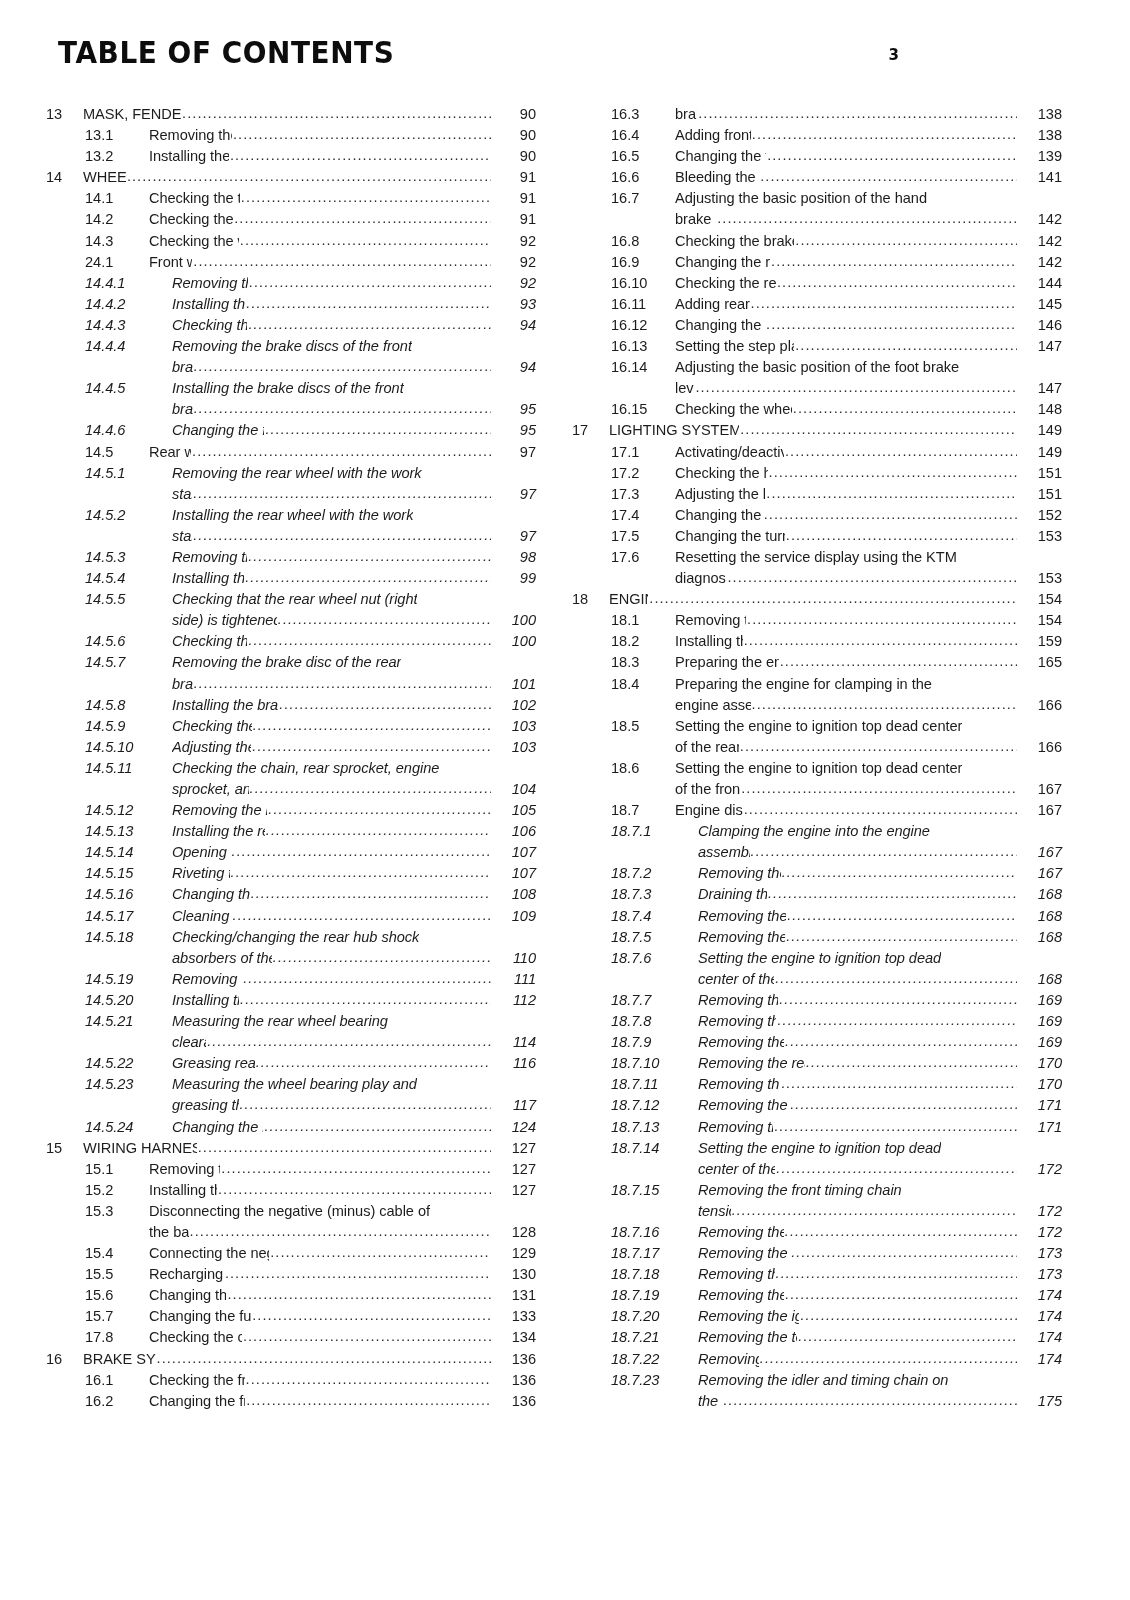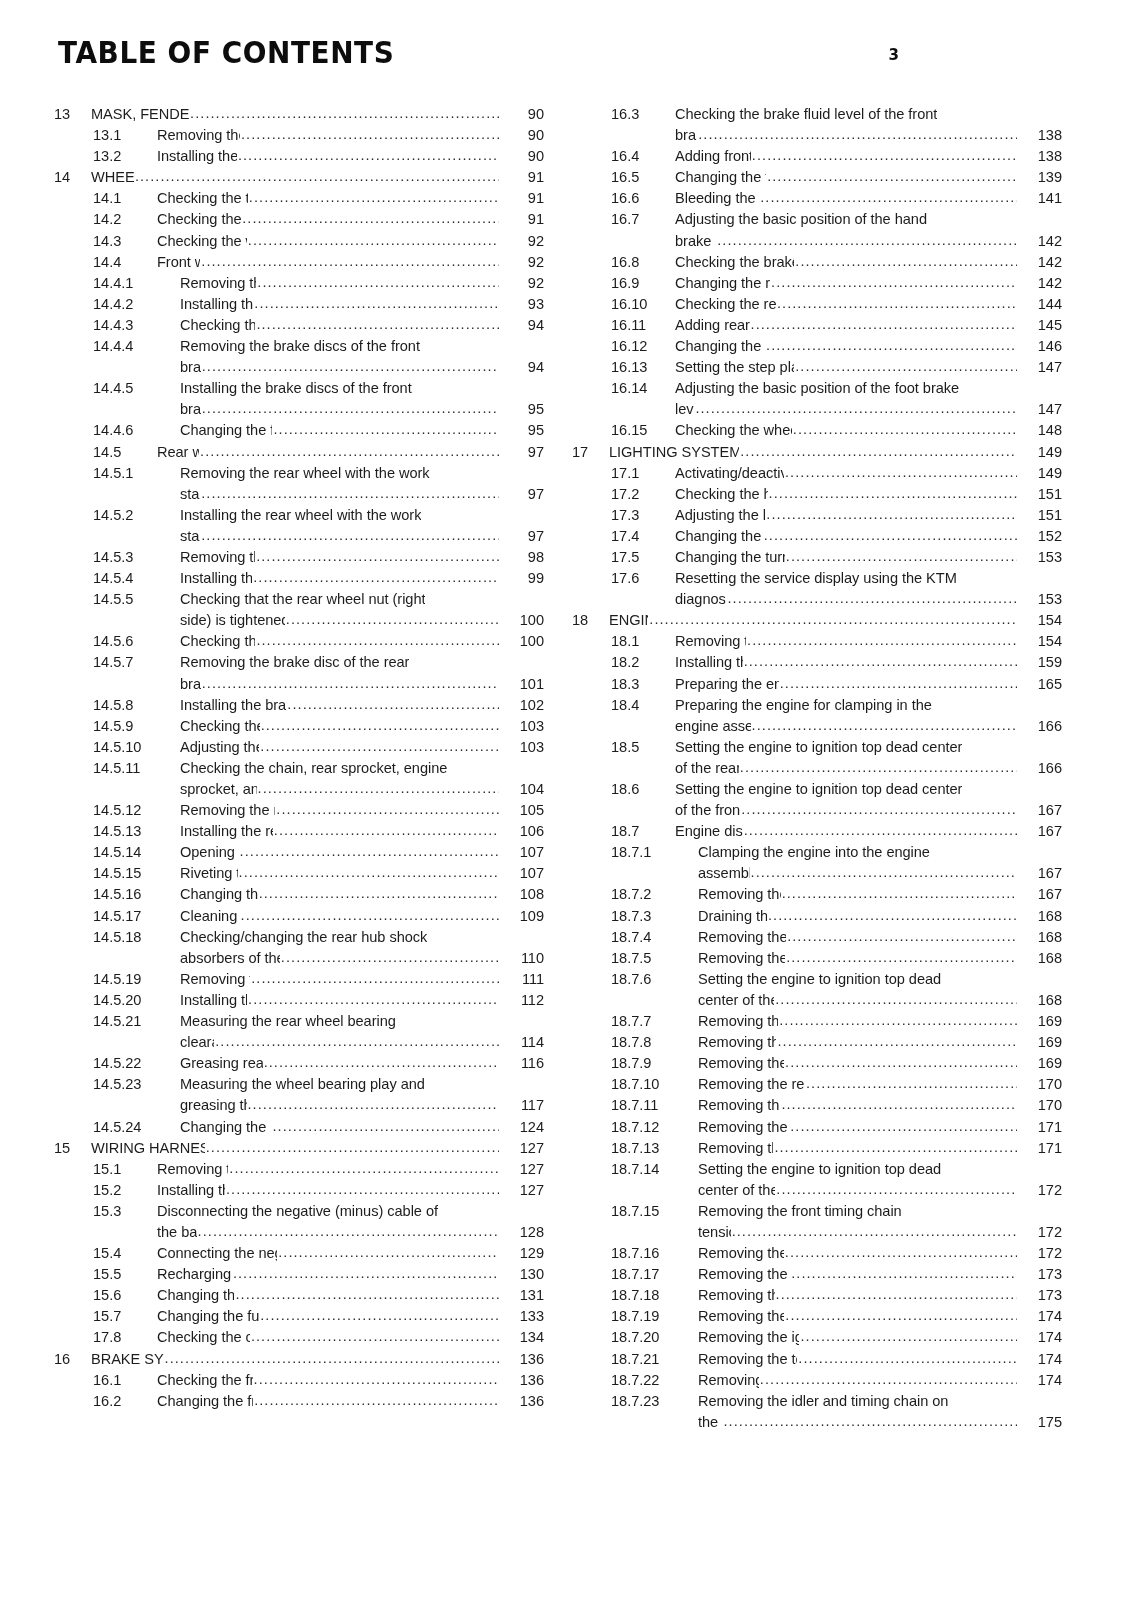--- a/index.html
+++ b/index.html
@@ -59,21 +59,21 @@
     position: absolute;
     left: 0;
     top: 104px;
     width: 1130px;
   }
   .col {
     position: absolute;
     top: 0;
     width: 490px;
   }
-  .col-left  { left: 54px; }
+  .col-left  { left: 46px; }
   .col-right { left: 572px; }
 
   
   .toc-row {
     position: relative;
     display: flex;
     align-items: flex-start;
     font-size: 14.6px;
     line-height: 21.1px;
     color: #1c1c1c;
@@ -124,21 +124,21 @@
   .lvl1 .toc-num   { width: 37px; }
   .lvl1 .toc-body  { padding-left: 0px; }
   .lvl1 .toc-page  { width: 38px; padding-left: 6px; }
 
   
   .lvl2            { padding-left: 39px; }
   .lvl2 .toc-num   { width: 64px; }
   .lvl2 .toc-page  { width: 38px; padding-left: 6px; }
 
   
-  .lvl3            { padding-left: 39px; }
+  .lvl3            { padding-left: 39px; font-style: italic; }
   .lvl3 .toc-num   { width: 87px; }
   .lvl3 .toc-page  { width: 38px; padding-left: 6px; }
 
   
   .cont .toc-text  { flex: 0 1 auto; }
 </style>
 </head>
 <body>
 
 <div class="page">
@@ -214,21 +214,21 @@
           <span class="toc-num">14.3</span>
           <span class="toc-body">
             <span class="toc-line">
               <span class="toc-text">Checking the wheel bearings</span>
               <span class="toc-dots"></span>
               <span class="toc-page">92</span>
             </span>
           </span>
         </div>
         <div class="toc-row lvl2">
-          <span class="toc-num">14.4</span>
+          <span class="toc-num">24.1</span>
           <span class="toc-body">
             <span class="toc-line">
               <span class="toc-text">Front wheel</span>
               <span class="toc-dots"></span>
               <span class="toc-page">92</span>
             </span>
           </span>
         </div>
         <div class="toc-row lvl3">
           <span class="toc-num">14.4.1</span>
@@ -691,23 +691,20 @@
               <span class="toc-dots"></span>
               <span class="toc-page">136</span>
             </span>
           </span>
         </div>
       </div>
     <div class="col col-right" id="col-right">
         <div class="toc-row lvl2">
           <span class="toc-num">16.3</span>
           <span class="toc-body">
-            <span class="toc-line cont">
-              <span class="toc-text">Checking the brake fluid level of the front</span>
-            </span>
             <span class="toc-line">
               <span class="toc-text">brake</span>
               <span class="toc-dots"></span>
               <span class="toc-page">138</span>
             </span>
           </span>
         </div>
         <div class="toc-row lvl2">
           <span class="toc-num">16.4</span>
           <span class="toc-body">

